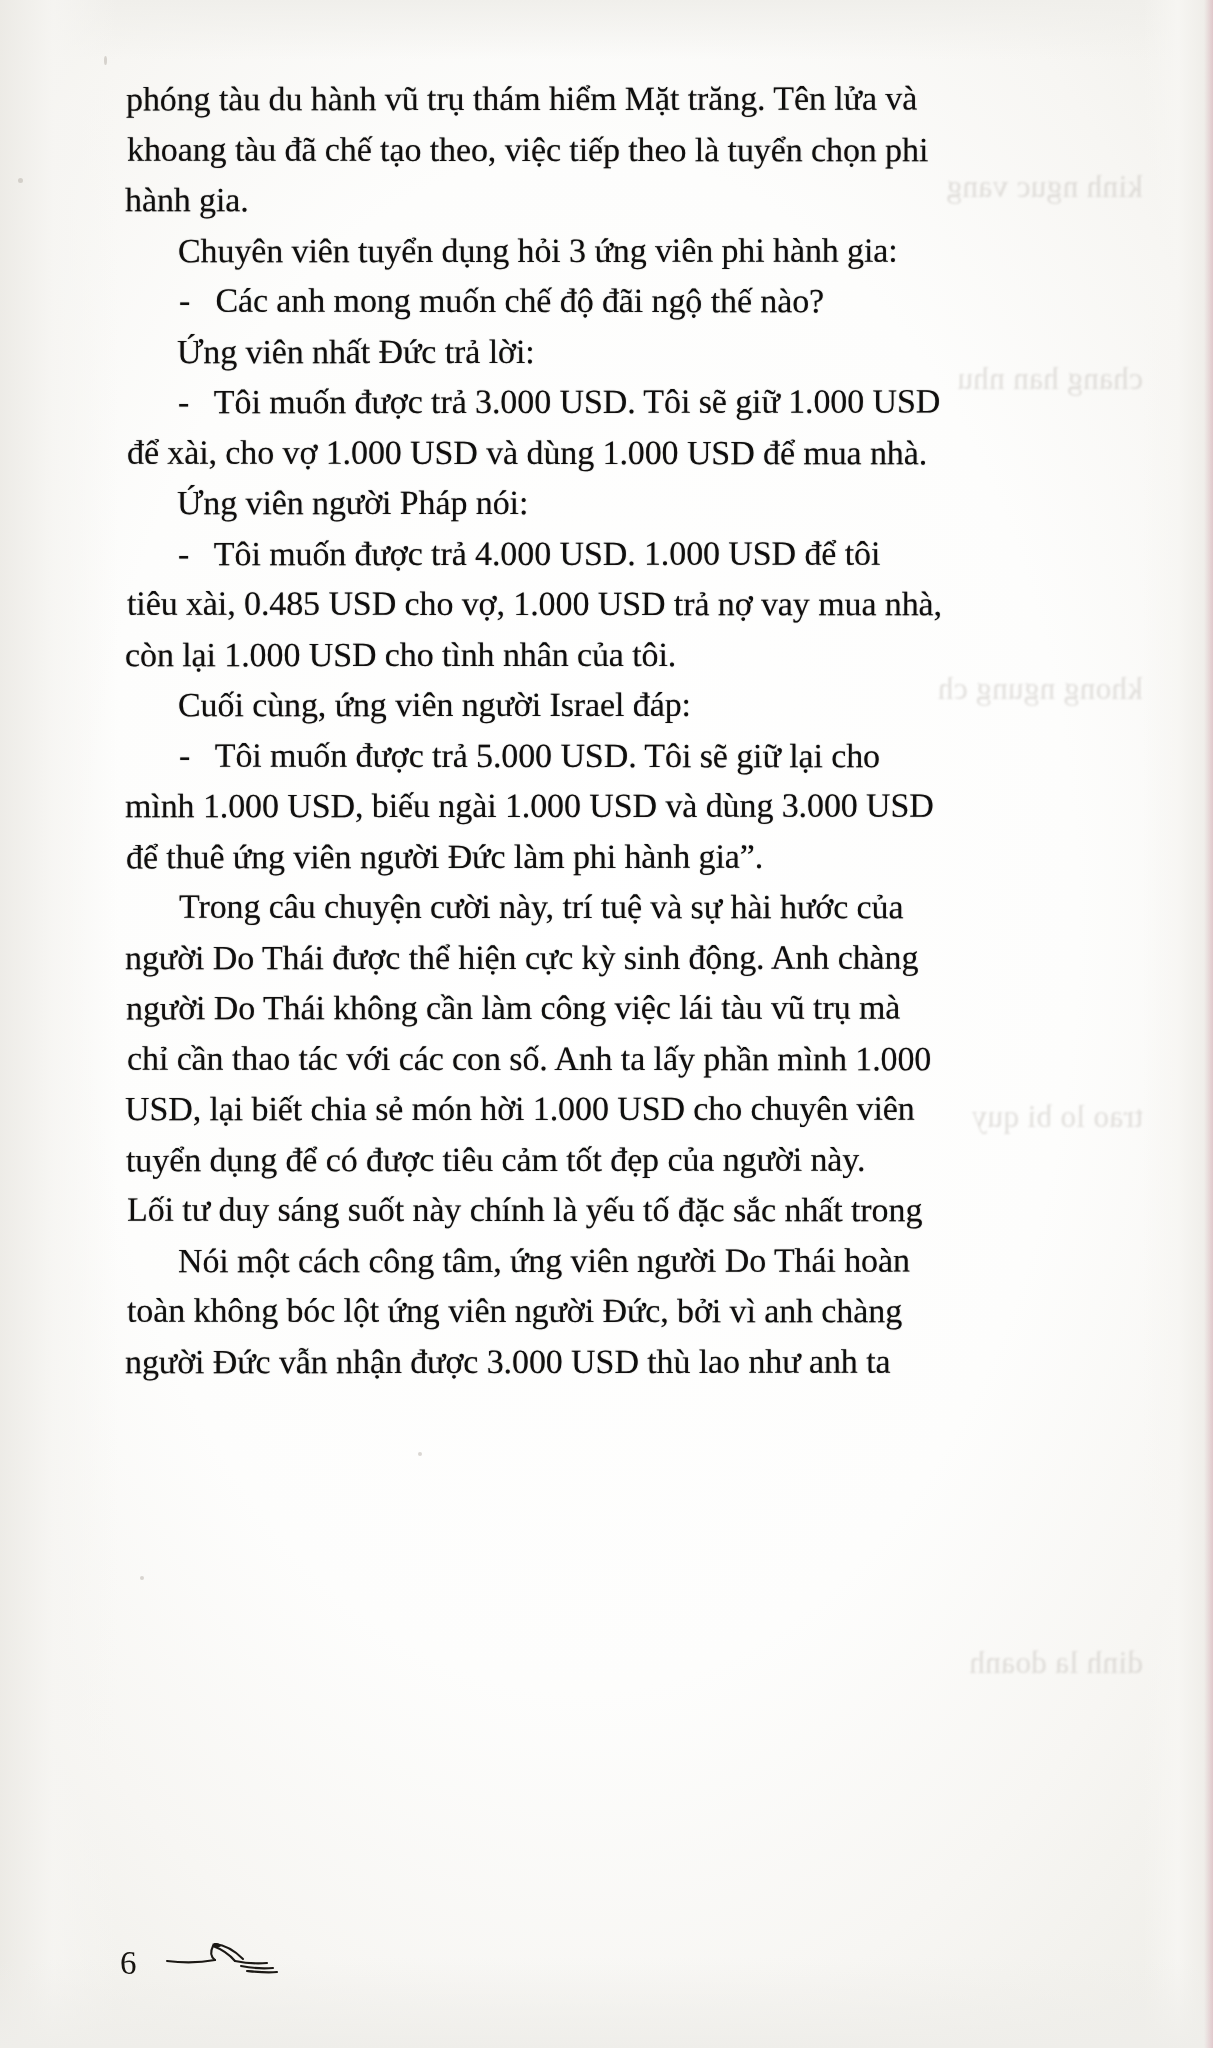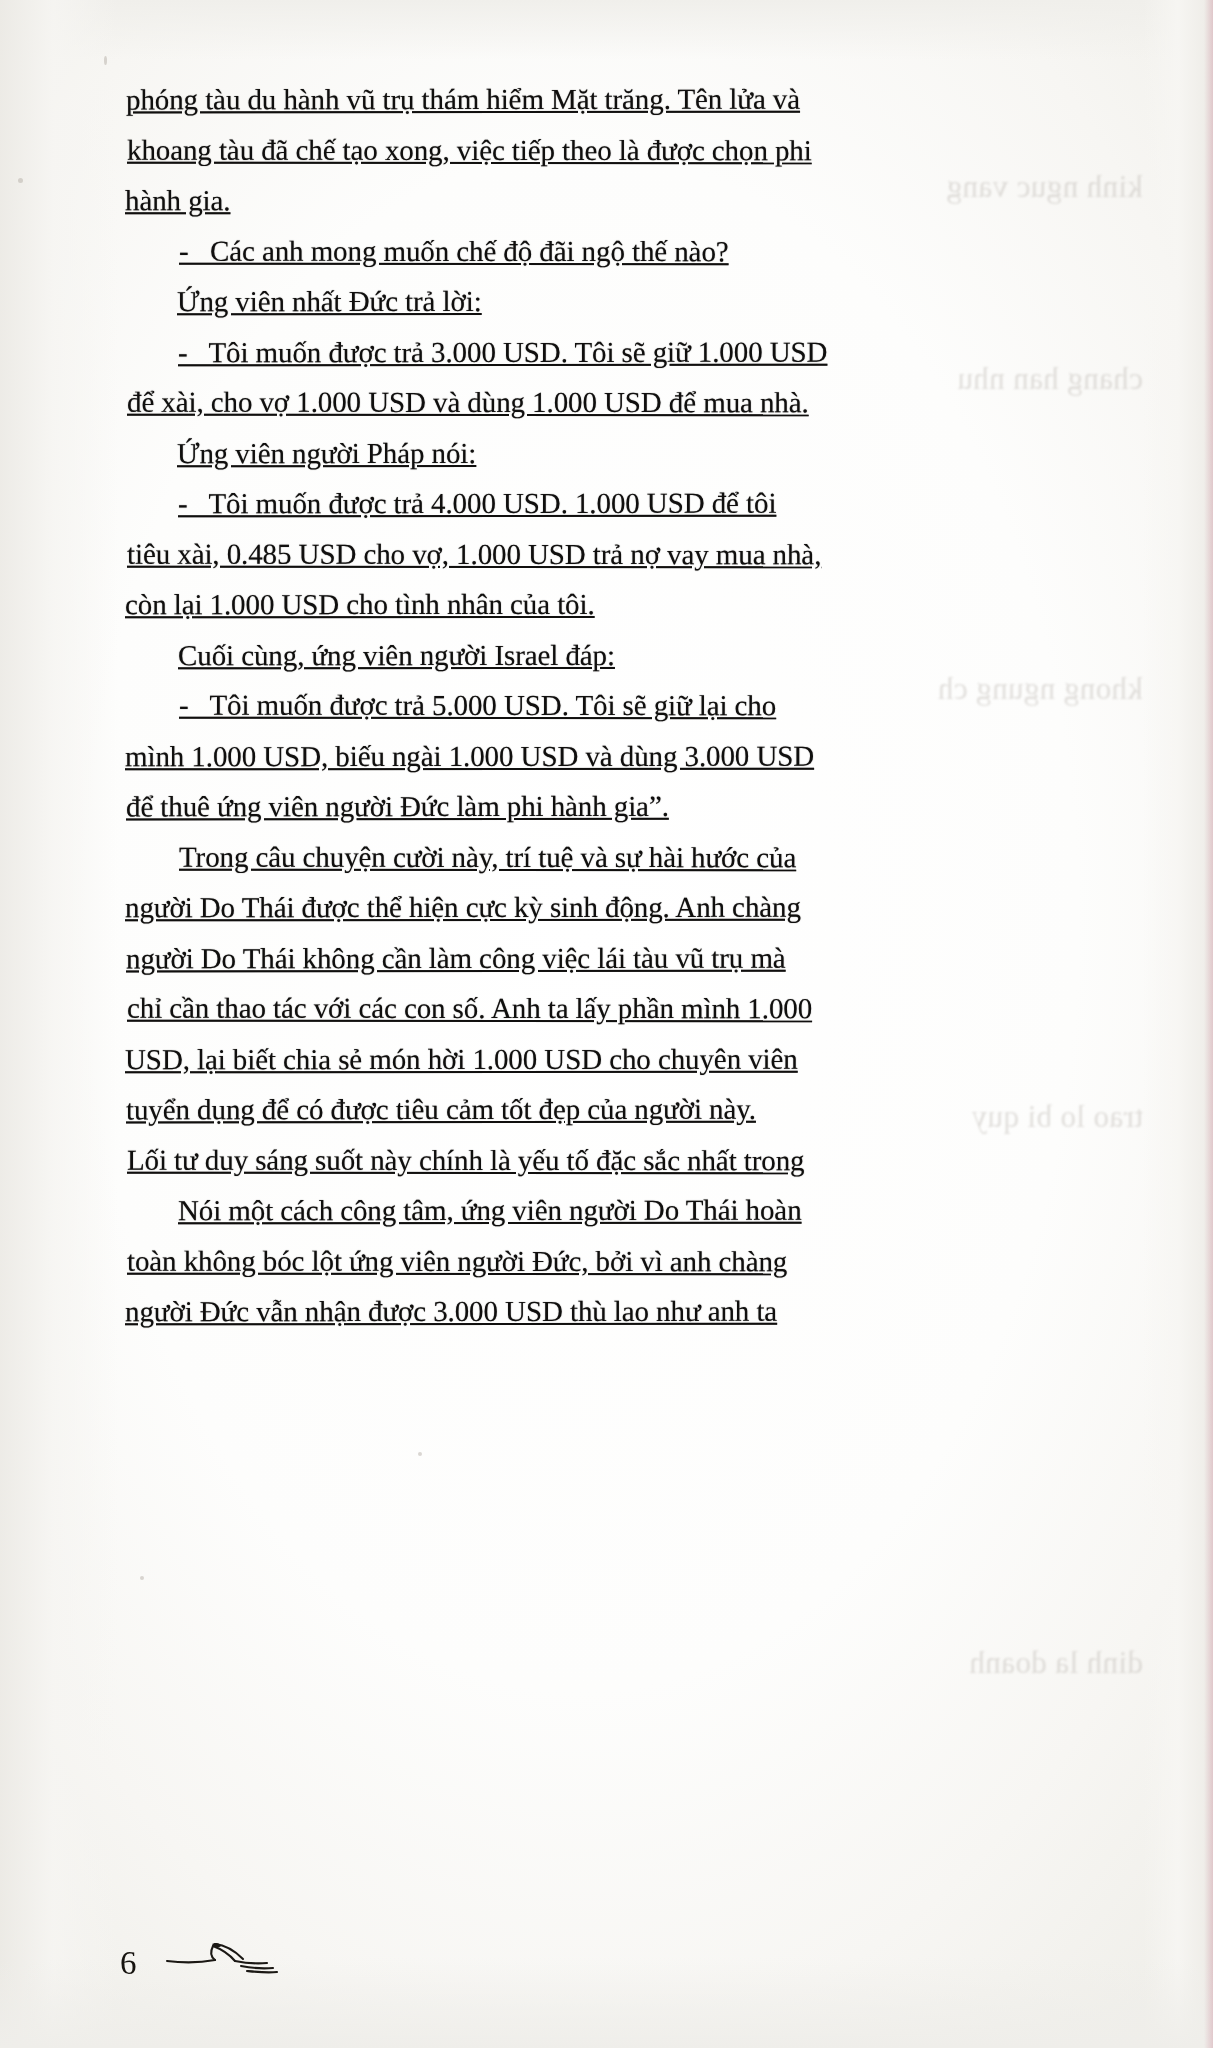--- a/index.html
+++ b/index.html
@@ -73,27 +73,26 @@
   }
 
   
   .column {
     position: absolute;
     left: 126px;
     top: 74px;
     width: 790px;
   }
   .line {
-    font-size: 29px;
+    font-size: 34px;
     line-height: 50.5px;
     color: #100f0e;
     white-space: pre;
     letter-spacing: -0.1px;
     text-shadow: 0 0 1.1px rgba(20,18,16,.55);
-    text-decoration: underline;
   }
   .line.indent  { text-indent: 52px; }
   .line.dash    { text-indent: 52px; }
 
   
   .j1 { transform: translate(0px, 0px) rotate(-0.06deg); }
   .j2 { transform: translate(1px, 0px) rotate(0.05deg); }
   .j3 { transform: translate(-1px, 0px) rotate(-0.04deg); }
 
   
@@ -129,22 +128,23 @@
   <div class="edge-left"></div>
   <div class="edge-right"></div>
   <div class="edge-bottom"></div>
   <div class="fringe-right"></div>
 </div>
 
 <div class="bleed" id="bleed"><div style="margin-top: 0px;">kinh nguc vang</div><div style="margin-top: 118px;">chang han nhu</div><div style="margin-top: 236px;">khong ngung ch</div><div style="margin-top: 354px;">trao lo bi quy</div><div style="margin-top: 472px;">dinh la doanh</div></div>
 
 <div class="column" id="column">
     <div class="line  j1">phóng tàu du hành vũ trụ thám hiểm Mặt trăng. Tên lửa và</div>
-    <div class="line  j2">khoang tàu đã chế tạo xong, việc tiếp theo là được chọn phi</div>
+    <div class="line  j2">khoang tàu đã chế tạo theo, việc tiếp theo là tuyển chọn phi</div>
     <div class="line  j3">hành gia.</div>
+    <div class="line indent j1">Chuyên viên tuyển dụng hỏi 3 ứng viên phi hành gia:</div>
     <div class="line dash j2">-   Các anh mong muốn chế độ đãi ngộ thế nào?</div>
     <div class="line indent j3">Ứng viên nhất Đức trả lời:</div>
     <div class="line dash j1">-   Tôi muốn được trả 3.000 USD. Tôi sẽ giữ 1.000 USD</div>
     <div class="line  j2">để xài, cho vợ 1.000 USD và dùng 1.000 USD để mua nhà.</div>
     <div class="line indent j3">Ứng viên người Pháp nói:</div>
     <div class="line dash j1">-   Tôi muốn được trả 4.000 USD. 1.000 USD để tôi</div>
     <div class="line  j2">tiêu xài, 0.485 USD cho vợ, 1.000 USD trả nợ vay mua nhà,</div>
     <div class="line  j3">còn lại 1.000 USD cho tình nhân của tôi.</div>
     <div class="line indent j1">Cuối cùng, ứng viên người Israel đáp:</div>
     <div class="line dash j2">-   Tôi muốn được trả 5.000 USD. Tôi sẽ giữ lại cho</div>

